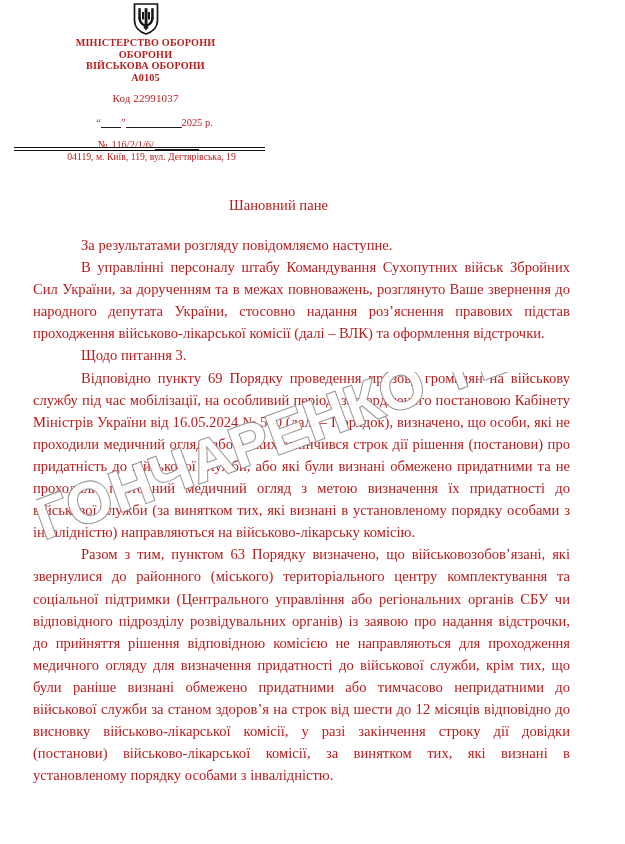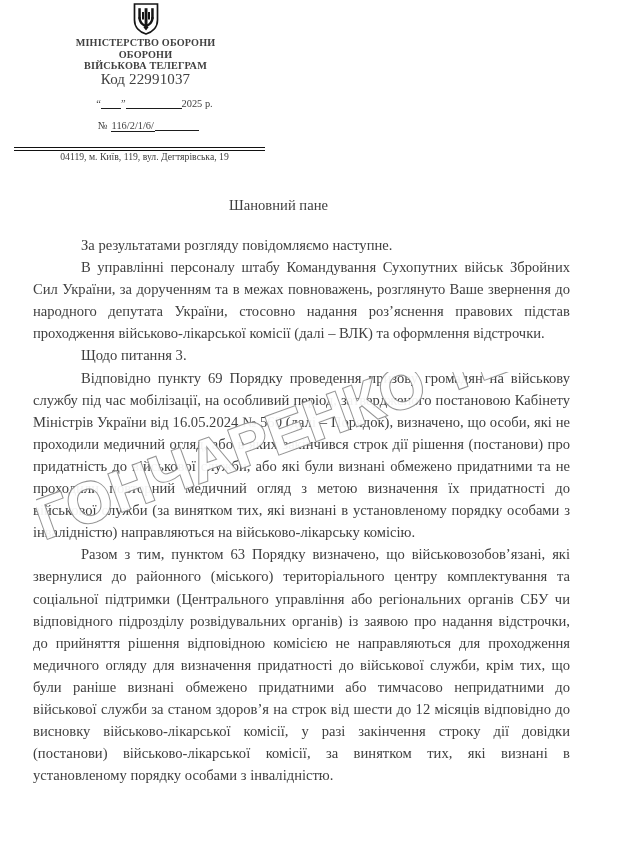--- a/index.html
+++ b/index.html
@@ -9,21 +9,21 @@
     background: #ffffff;
   }
 
   .page {
     position: relative;
     width: 625px;
     height: 844px;
     background: #ffffff;
     overflow: hidden;
     font-family: "Liberation Serif", "DejaVu Serif", serif;
-    color: #404040;
+    color: #b91c1c;
     box-sizing: border-box;
   }
 
   
   .letterhead {
     position: absolute;
     left: 18px;
     top: 0;
     width: 255px;
     text-align: center;
@@ -51,23 +51,23 @@
   }
 
   .org-line {
     display: block;
     white-space: nowrap;
   }
 
   .org-code {
     display: block;
     font-weight: normal;
-    font-size: 15px;
+    font-size: 11px;
     line-height: 12px;
-    margin-top: 1px;
+    margin-top: 9px;
   }
 
   .date-line {
     margin-top: 12px;
     font-size: 10.4px;
     line-height: 13px;
     padding-left: 18px;
     white-space: nowrap;
   }
 
@@ -110,21 +110,21 @@
     left: 14px;
     top: 147px;
     width: 251px;
     border-top: 1.6px solid #111;
     border-bottom: 0.9px solid #111;
     height: 2px;
   }
 
   .address {
     position: absolute;
-    left: 17px;
+    left: 24px;
     top: 151px;
     width: 255px;
     font-size: 9.7px;
     line-height: 12px;
     text-align: center;
     white-space: nowrap;
   }
 
   
   .body-area {
@@ -197,21 +197,22 @@
           <path d="M9.0 9.0 L11.0 9.0 L11.0 16.4 L9.0 16.4 Z"></path>
           <path d="M15.0 9.0 L17.0 9.0 L17.0 16.4 L15.0 16.4 Z"></path>
           <path d="M10.3 24.0 L15.7 24.0 L13 27.6 Z"></path>
         </g>
       </svg>
     </div>
 
     <div class="org-block">
       <span class="org-line">МІНІСТЕРСТВО ОБОРОНИ</span>
       <span class="org-line">ОБОРОНИ</span>
-      <span class="org-line">ВІЙСЬКОВА ТЕЛЕГРАМ</span>
+      <span class="org-line">ВІЙСЬКОВА ОБОРОНИ</span>
+      <span class="org-line">А0105</span>
       <span class="org-code">Код 22991037</span>
     </div>
 
     <div class="date-line">
       <span class="q-open">“</span><span class="blank-sm"></span><span>”</span><span class="blank-md"></span><span>2025 р.</span>
     </div>
 
     <div class="num-line">
       <span>№</span>
       <span class="num-value">116/2/1/6/</span><span class="blank-num"></span>

